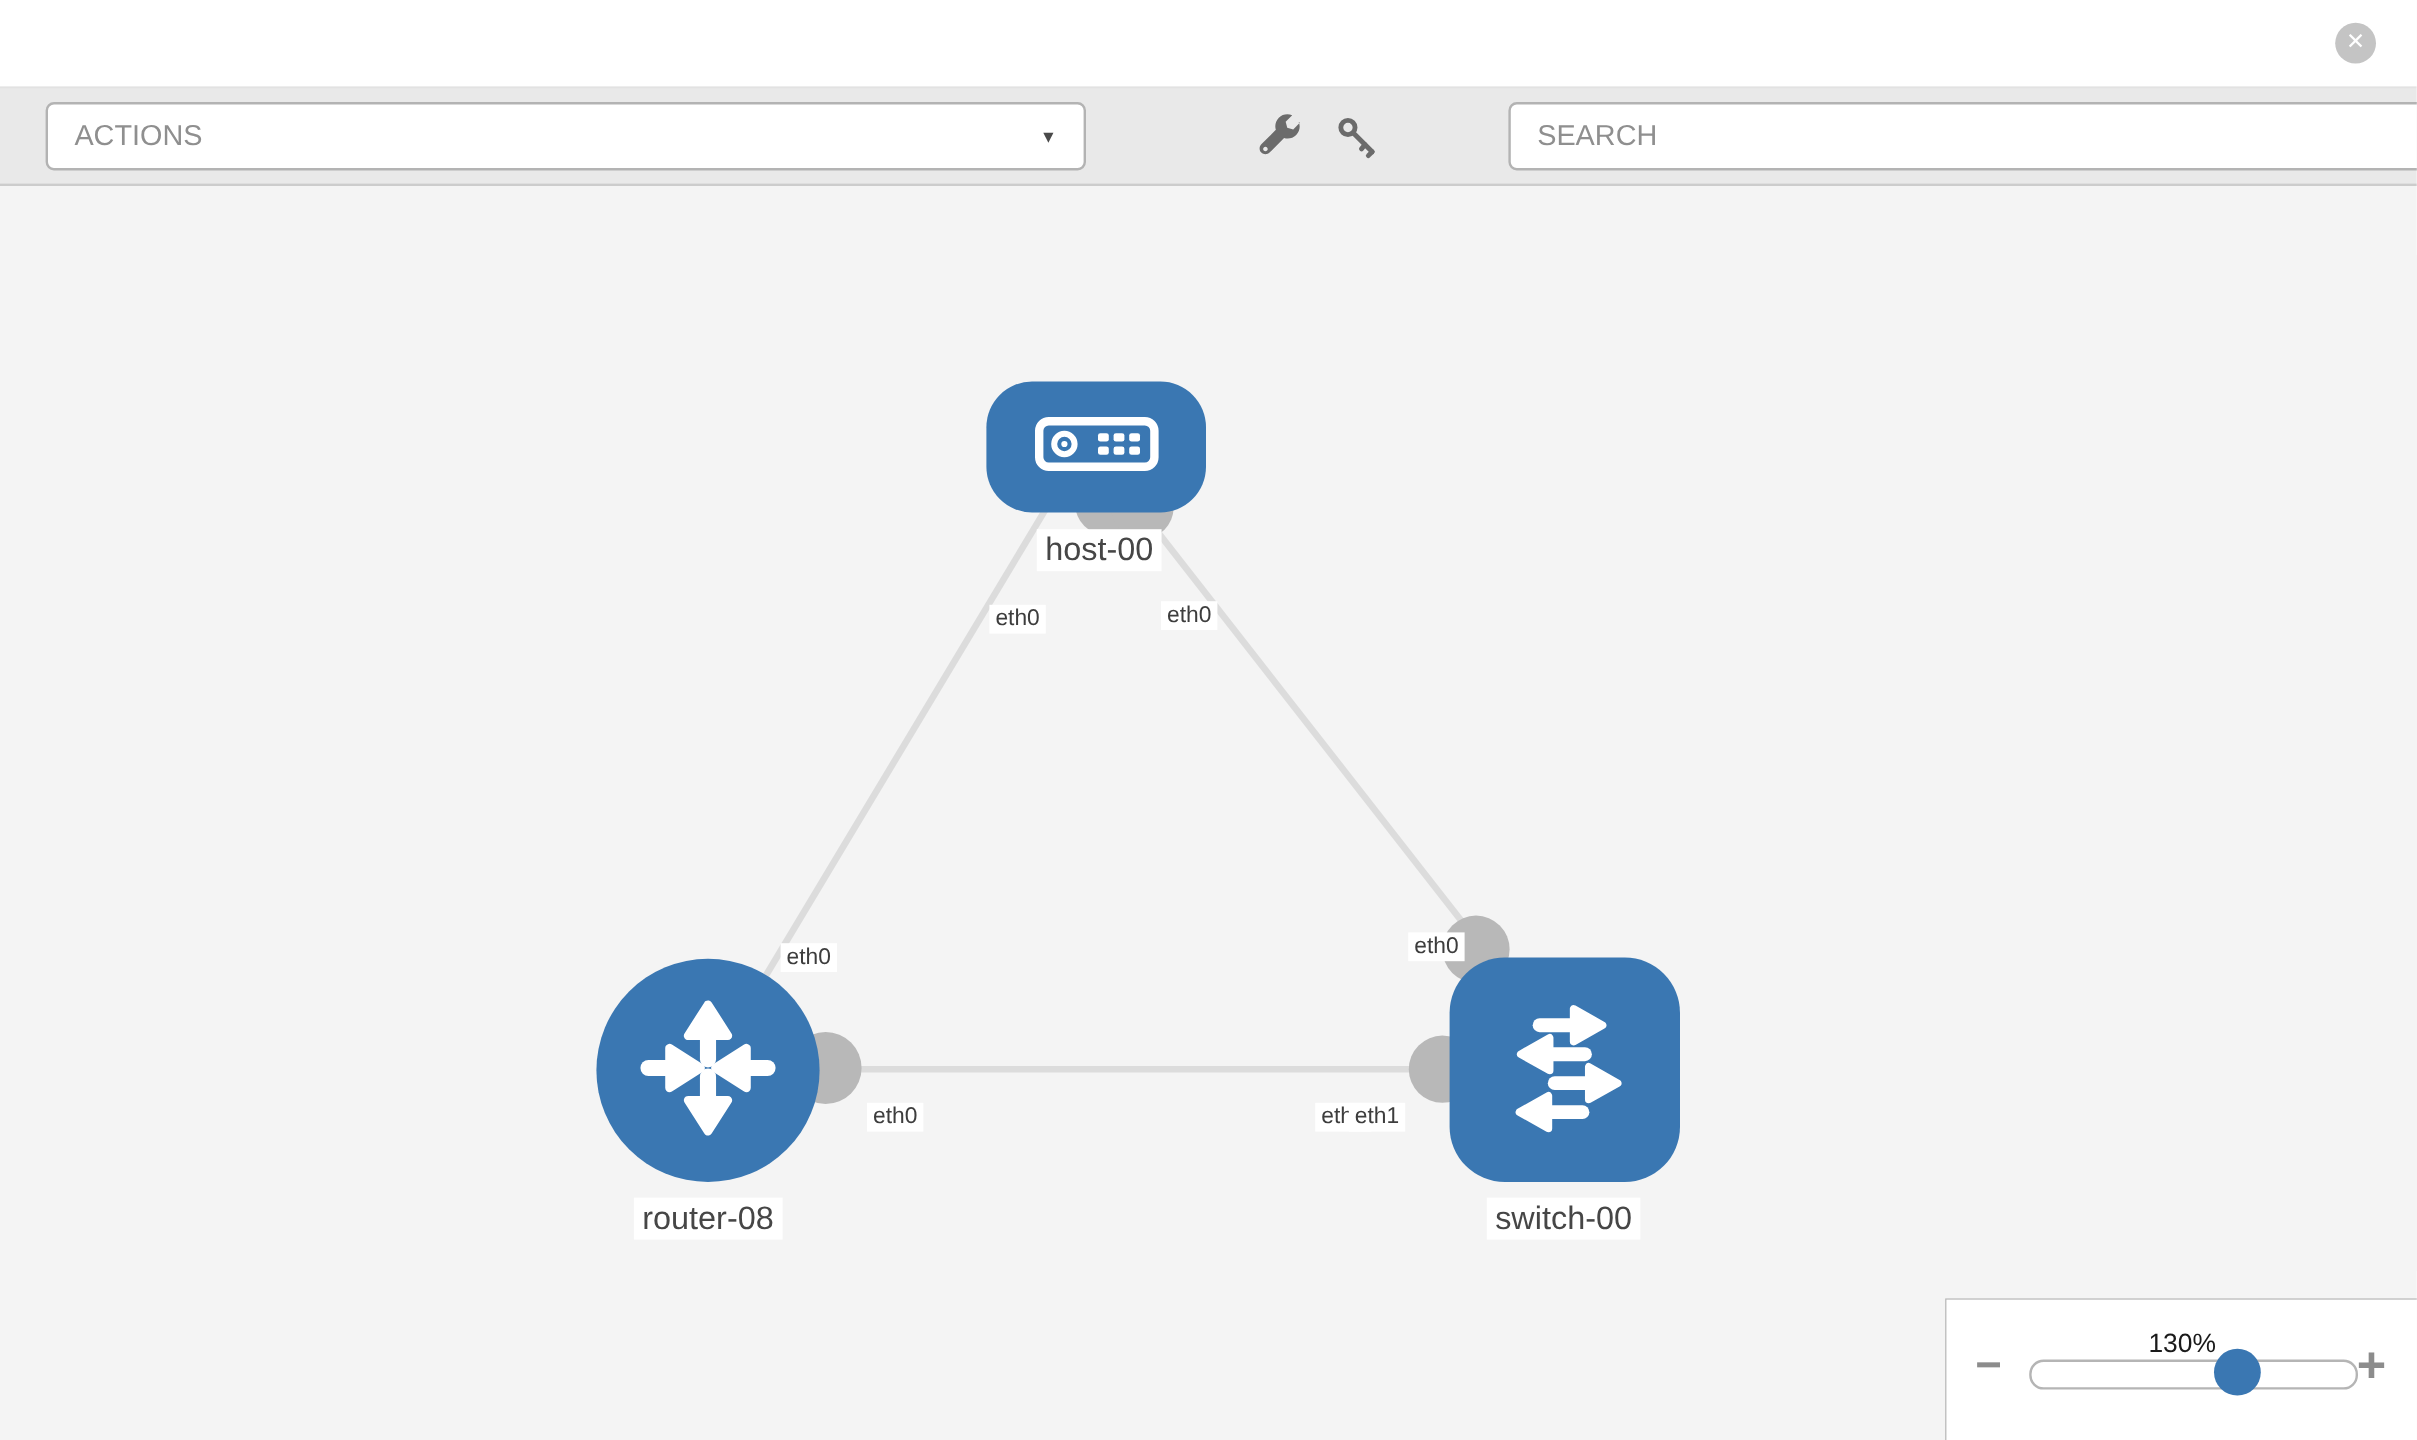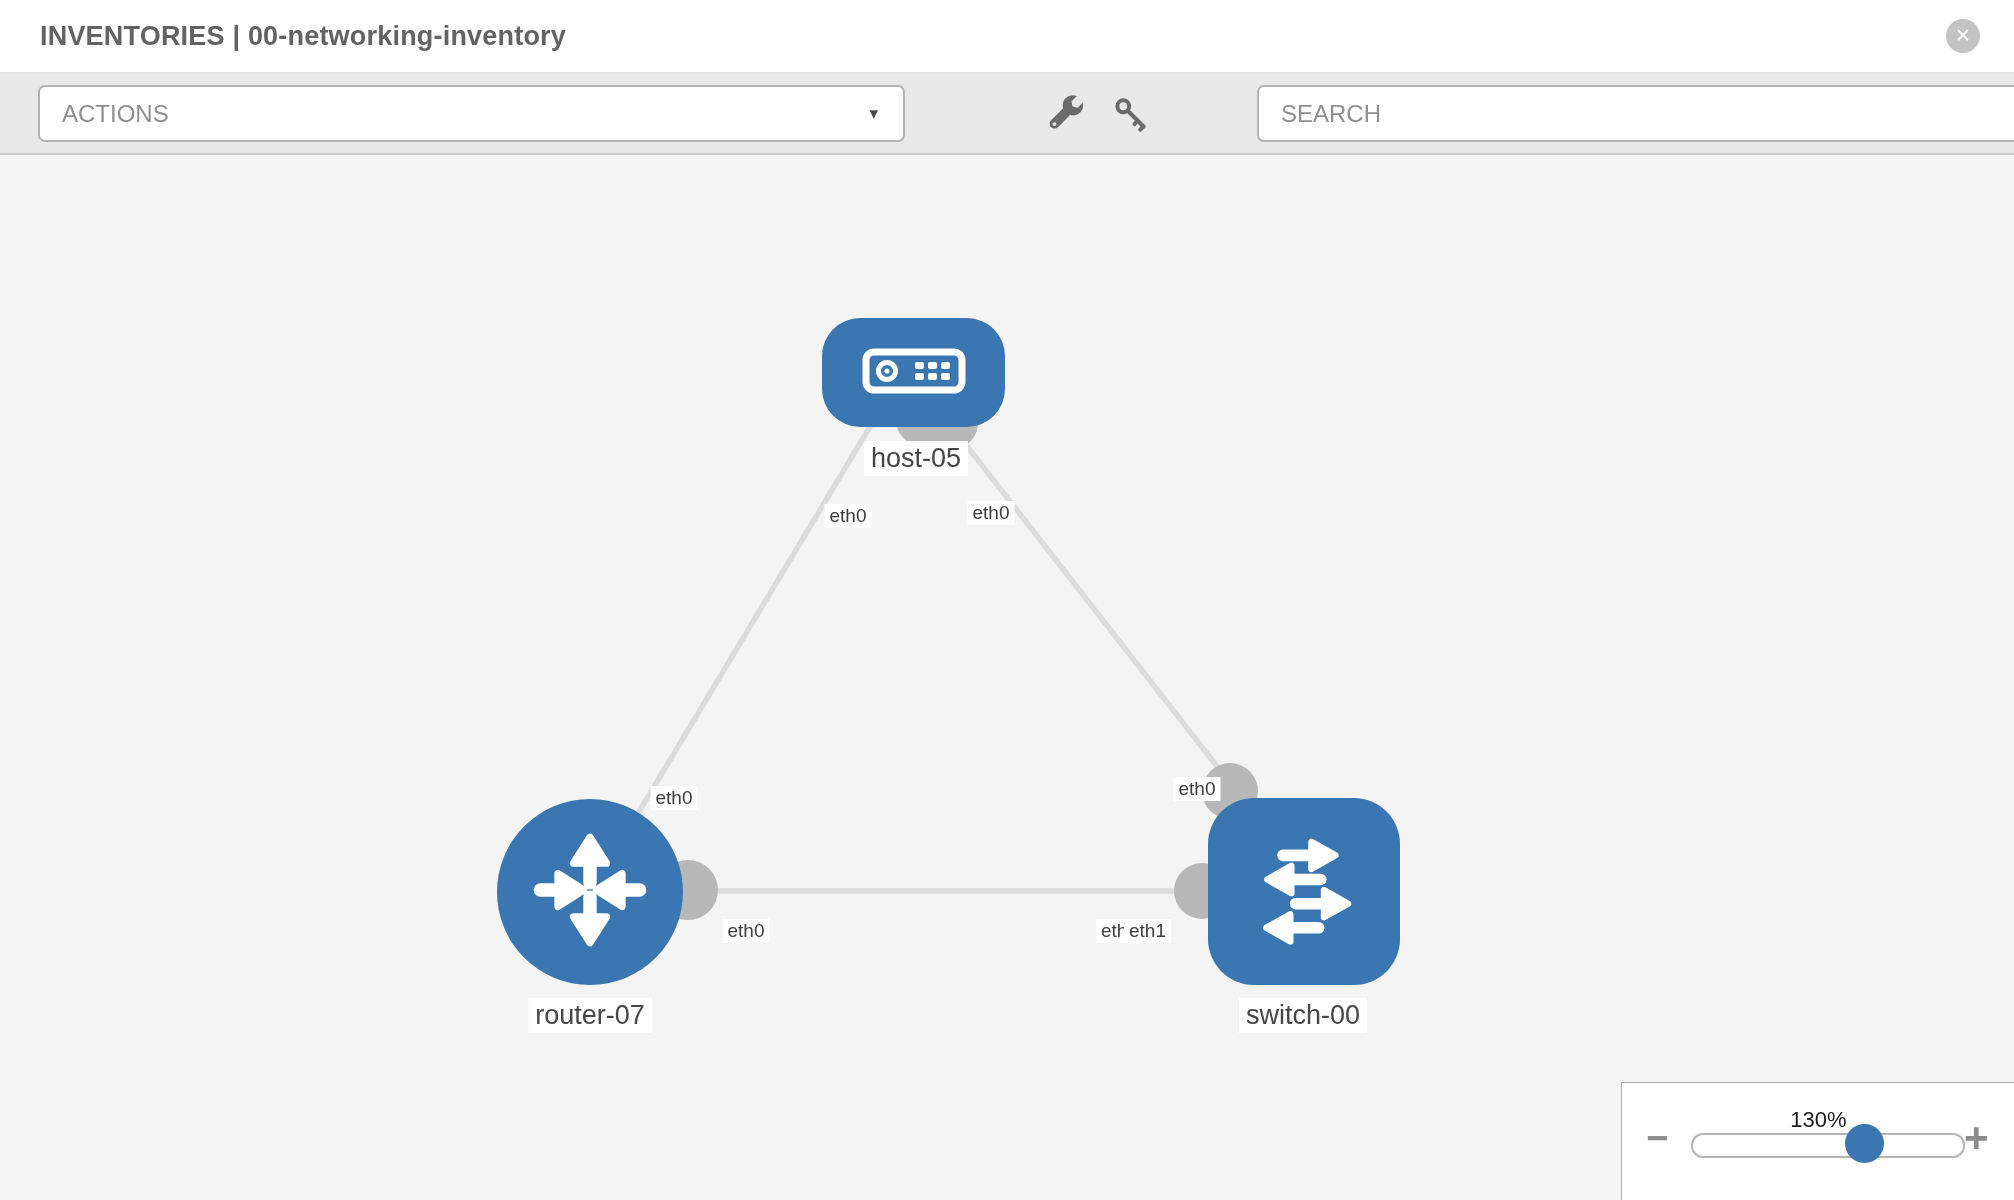--- a/index.html
+++ b/index.html
@@ -149,34 +149,33 @@
       <line x1="45" y1="50" x2="76" y2="50" stroke-width="11"></line>
       <path d="M25 50 L48 37 L48 63 Z" stroke-width="6"></path>
       <line x1="52" y1="73" x2="82" y2="73" stroke-width="11"></line>
       <path d="M102 73 L79 60 L79 86 Z" stroke-width="6"></path>
       <line x1="44" y1="96" x2="74" y2="96" stroke-width="11"></line>
       <path d="M24 96 L47 83 L47 109 Z" stroke-width="6"></path>
     </svg>
   </span>
 </div>
 
-<span class="nlabel" style="left:916px;top:441px;">host-05</span>
-<span class="nlabel" style="left:590px;top:998px;">router-07</span>
+<span class="nlabel" style="left:916px;top:441px;">host-00</span>
+<span class="nlabel" style="left:590px;top:998px;">router-08</span>
 <span class="nlabel" style="left:1303px;top:998px;">switch-00</span>
 
 <span class="ilabel" style="left:848px;top:456px;">eth0</span>
 <span class="ilabel" style="left:991px;top:453px;">eth0</span>
 <span class="ilabel" style="left:674px;top:738px;">eth0</span>
 <span class="ilabel" style="left:1197px;top:729px;">eth0</span>
 <span class="ilabel" style="left:746px;top:871px;">eth0</span>
 <span class="ilabel noshift back" style="left:1096px;top:871px;">eth0</span>
 <span class="ilabel noshift front" style="left:1124px;top:871px;text-align:center;">eth1</span>
 
 <div class="header">
-  <span class="header-title">INVENTORIES | 00-networking-inventory</span>
   <span class="close-btn">✕</span>
 </div>
 
 <div class="toolbar">
   <div class="combo combo-actions">
     <span class="combo-label">ACTIONS</span>
     <span class="caret">▾</span>
   </div>
 
   <span class="tool-icon icon-wrench">

